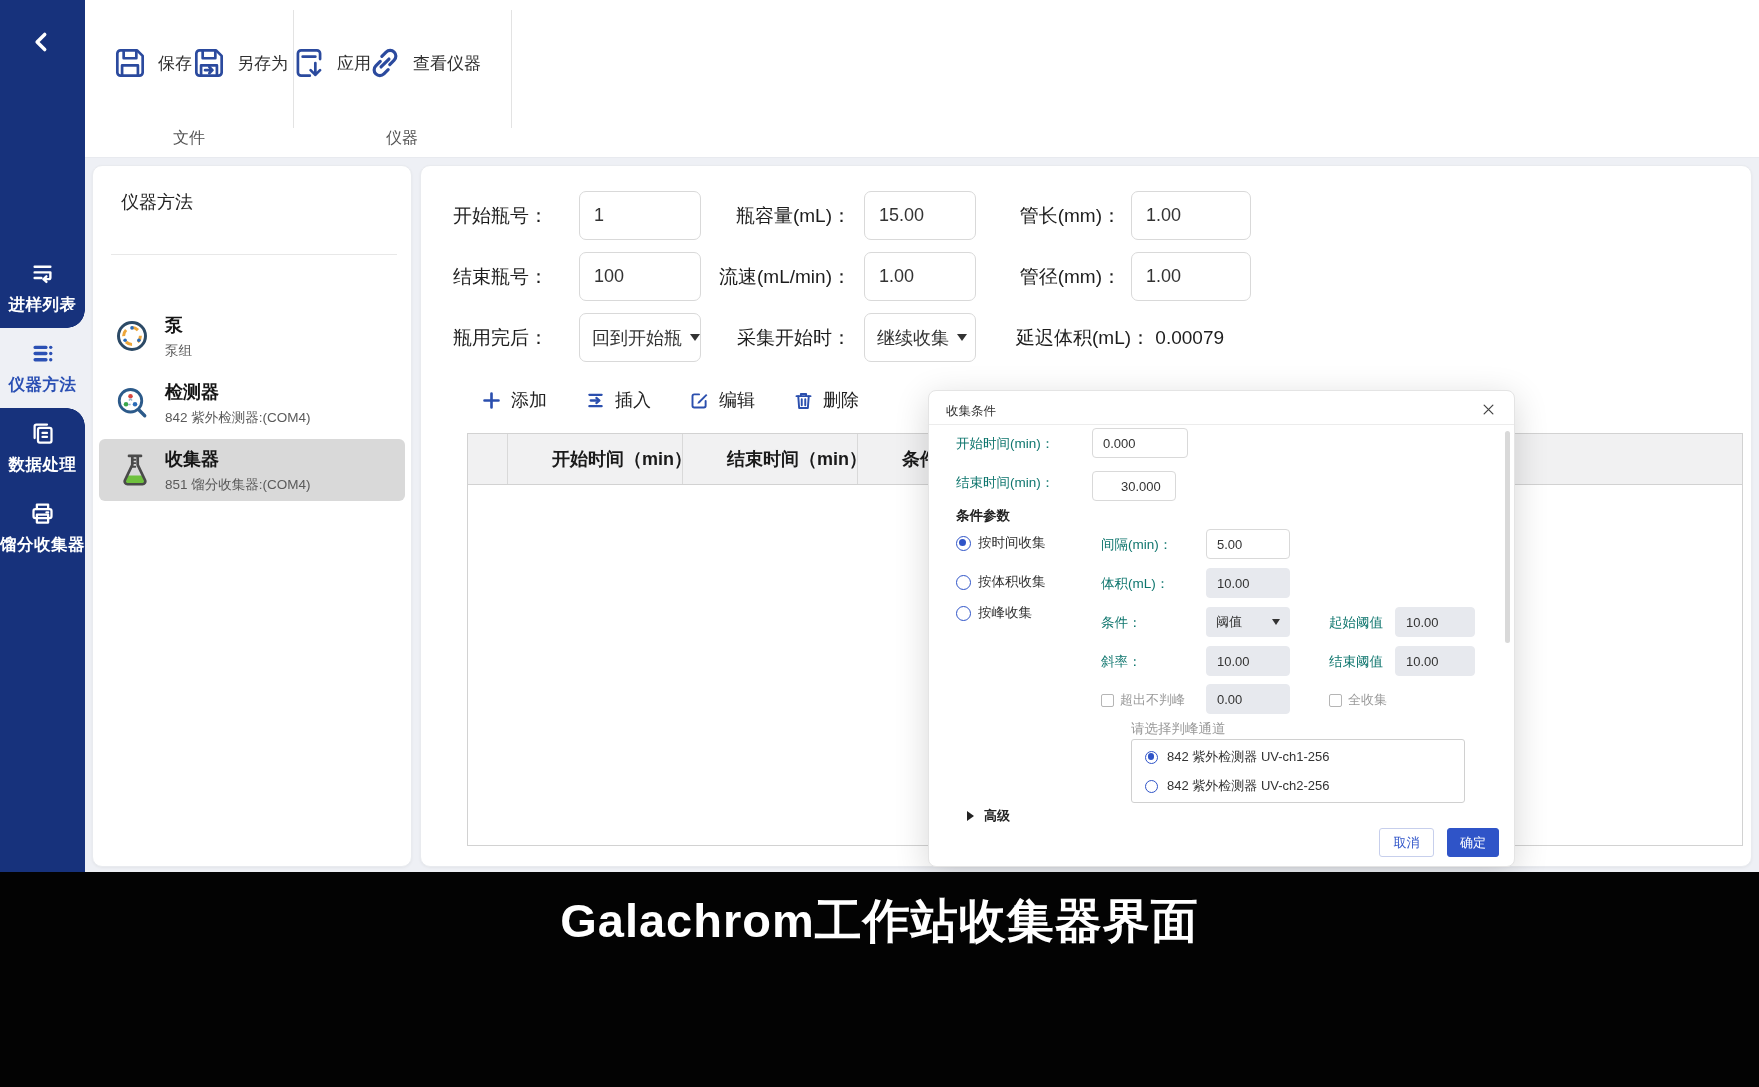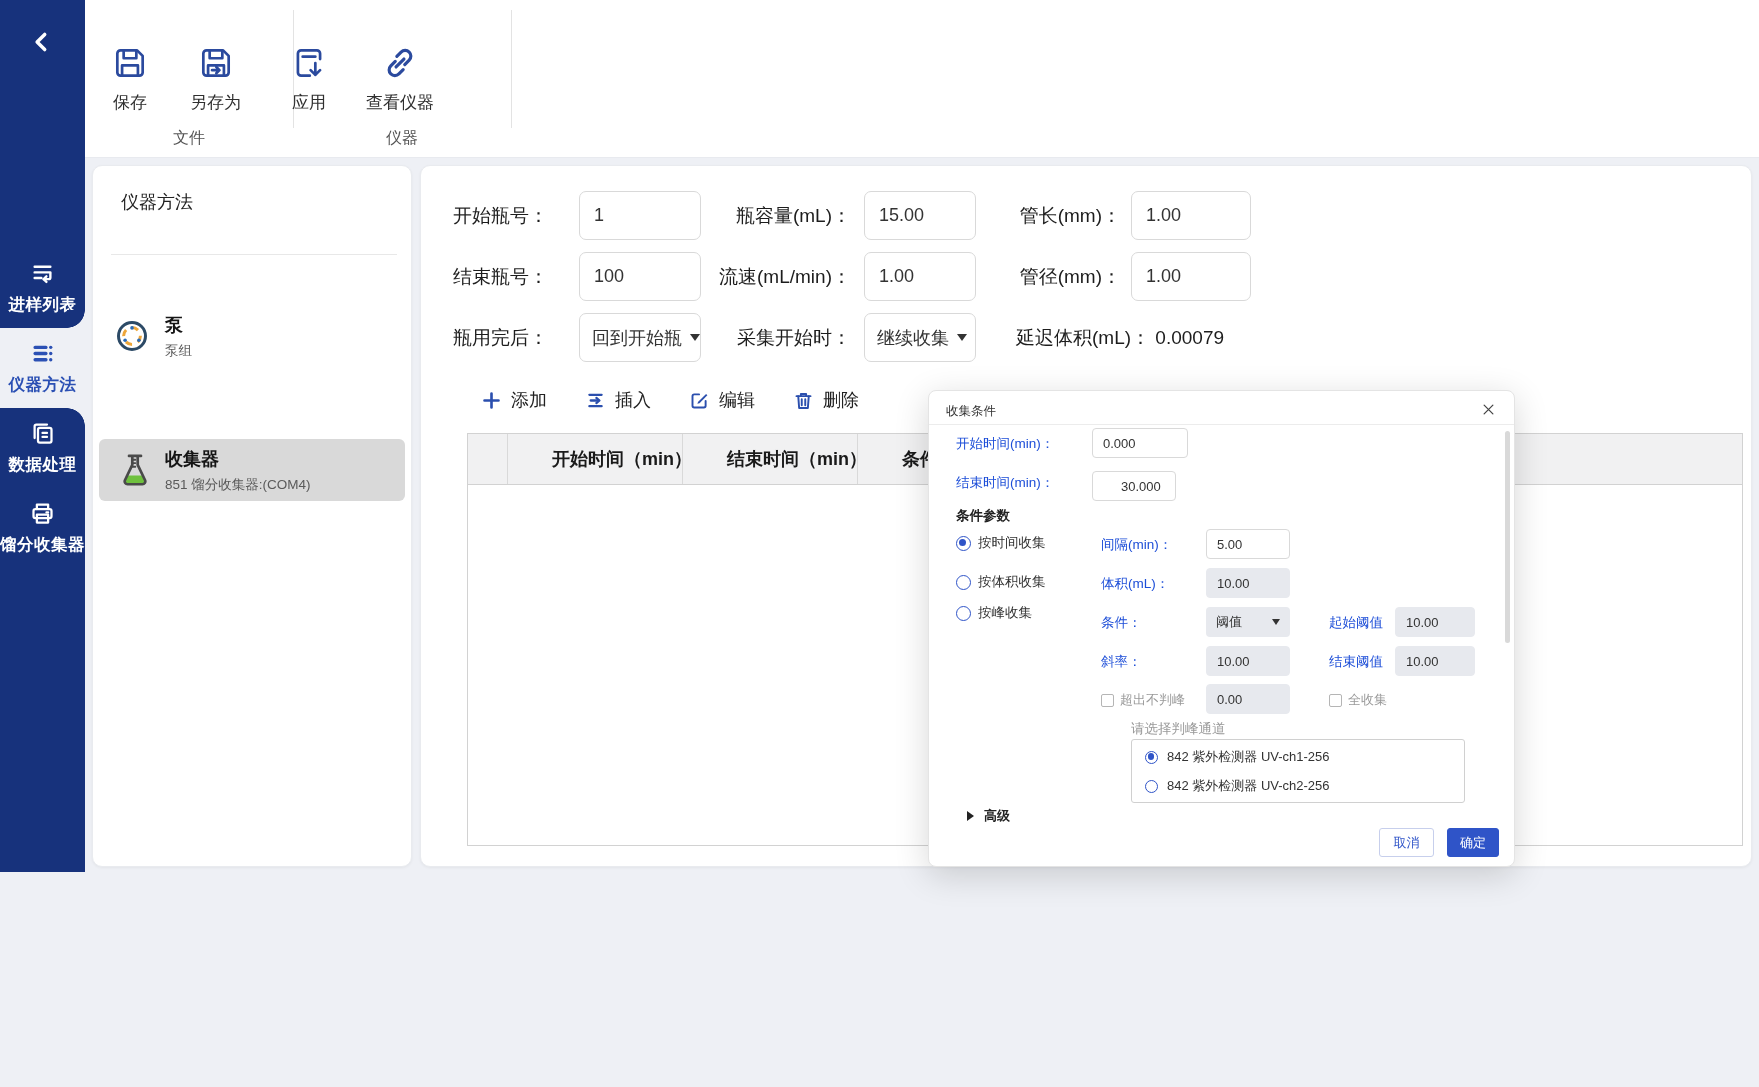--- a/index.html
+++ b/index.html
@@ -17,21 +17,21 @@
   .nav-item{position:relative;height:80px;display:flex;flex-direction:column;align-items:center;justify-content:center;gap:7px;color:#fff;cursor:pointer}
   .nav-label{font-size:16.5px;font-weight:700;letter-spacing:.5px;white-space:nowrap}
   .nav-item.active{background:var(--bg);color:#2b50b4}
   .nav-item.active::before{content:"";position:absolute;top:-18px;right:0;width:18px;height:18px;
     background:radial-gradient(circle at 0 0,var(--navy) 17.5px,var(--bg) 18px)}
   .nav-item.active::after{content:"";position:absolute;bottom:-18px;right:0;width:18px;height:18px;
     background:radial-gradient(circle at 0 100%,var(--navy) 17.5px,var(--bg) 18px)}
 
   
   .toolbar{position:absolute;left:85px;top:0;width:1674px;height:157px;background:#fff;border-bottom:1px solid #e8eaef}
-  .tb-btn{position:absolute;top:44px;display:flex;flex-direction:column;align-items:center;gap:9px;cursor:pointer}
+  .tb-btn{position:absolute;top:44px;display:flex;flex-direction:row;align-items:center;gap:9px;cursor:pointer}
   .tb-btn .lbl{font-size:17px;color:#2f2f2f;white-space:nowrap}
   .tb-sep{position:absolute;top:10px;height:118px;width:1px;background:#e3e3e3}
   .tb-group-label{position:absolute;top:128px;font-size:16px;color:#555;transform:translateX(-50%)}
 
   
   .card{position:absolute;background:#fff;border-radius:10px;border:1px solid #e9ebef;box-shadow:0 1px 3px rgba(0,0,0,.05)}
   .method-card{left:92px;top:165px;width:318px;height:700px}
   .main-card{left:420px;top:165px;width:1330px;height:700px}
 
   
@@ -61,21 +61,21 @@
   .seg-table{position:absolute;left:46px;top:267px;width:1276px;height:413px;border:1px solid #d2d2d2;box-sizing:border-box;background:#fff}
   .seg-head{display:flex;height:50px;background:#f1f1f2;border-bottom:1px solid #d2d2d2}
   .seg-th{box-sizing:border-box;border-right:1px solid #d9d9d9;display:flex;align-items:center;padding-left:44px;font-size:18px;font-weight:700;color:#1a1a1a;white-space:nowrap}
   .seg-th:last-child{border-right:none}
 
   
   .dialog{position:absolute;left:928px;top:390px;width:585px;height:475px;background:#fff;border:1px solid #e4e4e4;border-radius:8px;box-shadow:0 8px 34px rgba(0,0,0,.16)}
   .dlg-title{position:absolute;left:17px;top:12px;font-size:12.5px;color:#333}
   .dlg-close{position:absolute;right:16px;top:8px;width:20px;height:20px;display:flex;align-items:center;justify-content:center;cursor:pointer}
   .dlg-divider{position:absolute;left:0;right:0;top:33px;height:1px;background:#ececec}
-  .d-label{position:absolute;font-size:13.5px;color:#1d4ed8;white-space:nowrap}
+  .d-label{position:absolute;font-size:13.5px;color:#0f766e;white-space:nowrap}
   .d-label.gray{color:#999}
   .d-bold{position:absolute;font-size:13.5px;font-weight:700;color:#222}
   .d-in{position:absolute;height:30px;border:1px solid var(--bd);border-radius:4px;font-size:13px;color:#333;padding:0 10px;box-sizing:border-box;background:#fff;font-family:inherit;outline:none}
   .d-in.dis{background:var(--dis);border-color:var(--dis)}
   .d-select{position:absolute;height:30px;border-radius:4px;background:var(--dis);display:flex;align-items:center;padding:0 10px;font-size:13px;color:#333;box-sizing:border-box;cursor:pointer}
   .d-select .txt{flex:1}
   .d-select .caret{border-left-width:4.5px;border-right-width:4.5px;border-top-width:6px}
   .radio{position:absolute;display:flex;align-items:center;gap:7px;cursor:pointer}
   .rdot{width:15px;height:15px;border:1.6px solid var(--accent);border-radius:50%;box-sizing:border-box;background:#fff;flex:0 0 auto;position:relative}
   .radio.on .rdot::after{content:"";position:absolute;left:2.4px;top:2.4px;width:7px;height:7px;border-radius:50%;background:var(--accent)}
@@ -225,20 +225,36 @@
             <circle cx="7.4" cy="14.8" r="1.2" fill="#2b6cb8"></circle>
             <circle cx="16.6" cy="14.8" r="1.2" fill="#2b6cb8"></circle>
           </svg>
       </span>
       <div class="dev-texts">
         <span class="dev-title">泵</span>
         <span class="dev-sub">泵组</span>
       </div>
     </div>
 
+    <div class="dev-item" style="top:206px">
+      <span class="dev-icon">
+        <svg width="36" height="36" viewBox="0 0 24 24" fill="none">
+            <circle cx="11" cy="10.5" r="7.5" stroke="#2c5a8a" stroke-width="1.9"></circle>
+            <path d="M16.5 16.5 20.5 20.5" stroke="#2c5a8a" stroke-width="2.2" stroke-linecap="round"></path>
+            <circle cx="11" cy="7.5" r="1.5" fill="#d8453e"></circle>
+            <circle cx="8" cy="12.8" r="1.5" fill="#3aa64a"></circle>
+            <circle cx="14" cy="12.8" r="1.5" fill="#2b6cb8"></circle>
+            <path d="M11 9.2 8.8 11.7M11 9.2l2.2 2.5M9.5 13h3" stroke="#9db6cc" stroke-width="1" stroke-dasharray="1.6 1.4"></path>
+          </svg>
+      </span>
+      <div class="dev-texts">
+        <span class="dev-title">检测器</span>
+        <span class="dev-sub">842 紫外检测器:(COM4)</span>
+      </div>
+    </div>
 
     <div class="dev-item selected" style="top:273px">
       <span class="dev-icon">
         <svg width="36" height="36" viewBox="0 0 24 24" fill="none">
             <path d="M8.6 15.6h10.8l1.2 3.6a1.8 1.8 0 0 1-1.7 2.3H9.1a1.8 1.8 0 0 1-1.7-2.3z" fill="#6fc13e"></path>
             <path d="M10 2.6h8M12.2 2.6v6L7.2 19a1.9 1.9 0 0 0 1.8 2.5h10a1.9 1.9 0 0 0 1.8-2.5L15.8 8.6v-6" stroke="#4a4a4a" stroke-width="1.8" stroke-linecap="round" stroke-linejoin="round"></path>
             <path d="M12.2 5.2h2M12.2 7.4h2M12.2 9.8h2" stroke="#4a4a4a" stroke-width="1.3" stroke-linecap="round"></path>
           </svg>
       </span>
       <div class="dev-texts">
@@ -402,14 +418,17 @@
     <div class="adv">
       <span class="tri-right"></span>
       <span class="lbl">高级</span>
     </div>
 
     <div class="btn btn-cancel">取消</div>
     <div class="btn btn-ok">确定</div>
     <div class="dlg-scroll"></div>
   </div>
 
+  <footer class="footer">
+    <div class="footer-title">Galachrom工作站收集器界面</div>
+  </footer>
 
 </div>
 
 </body></html>

